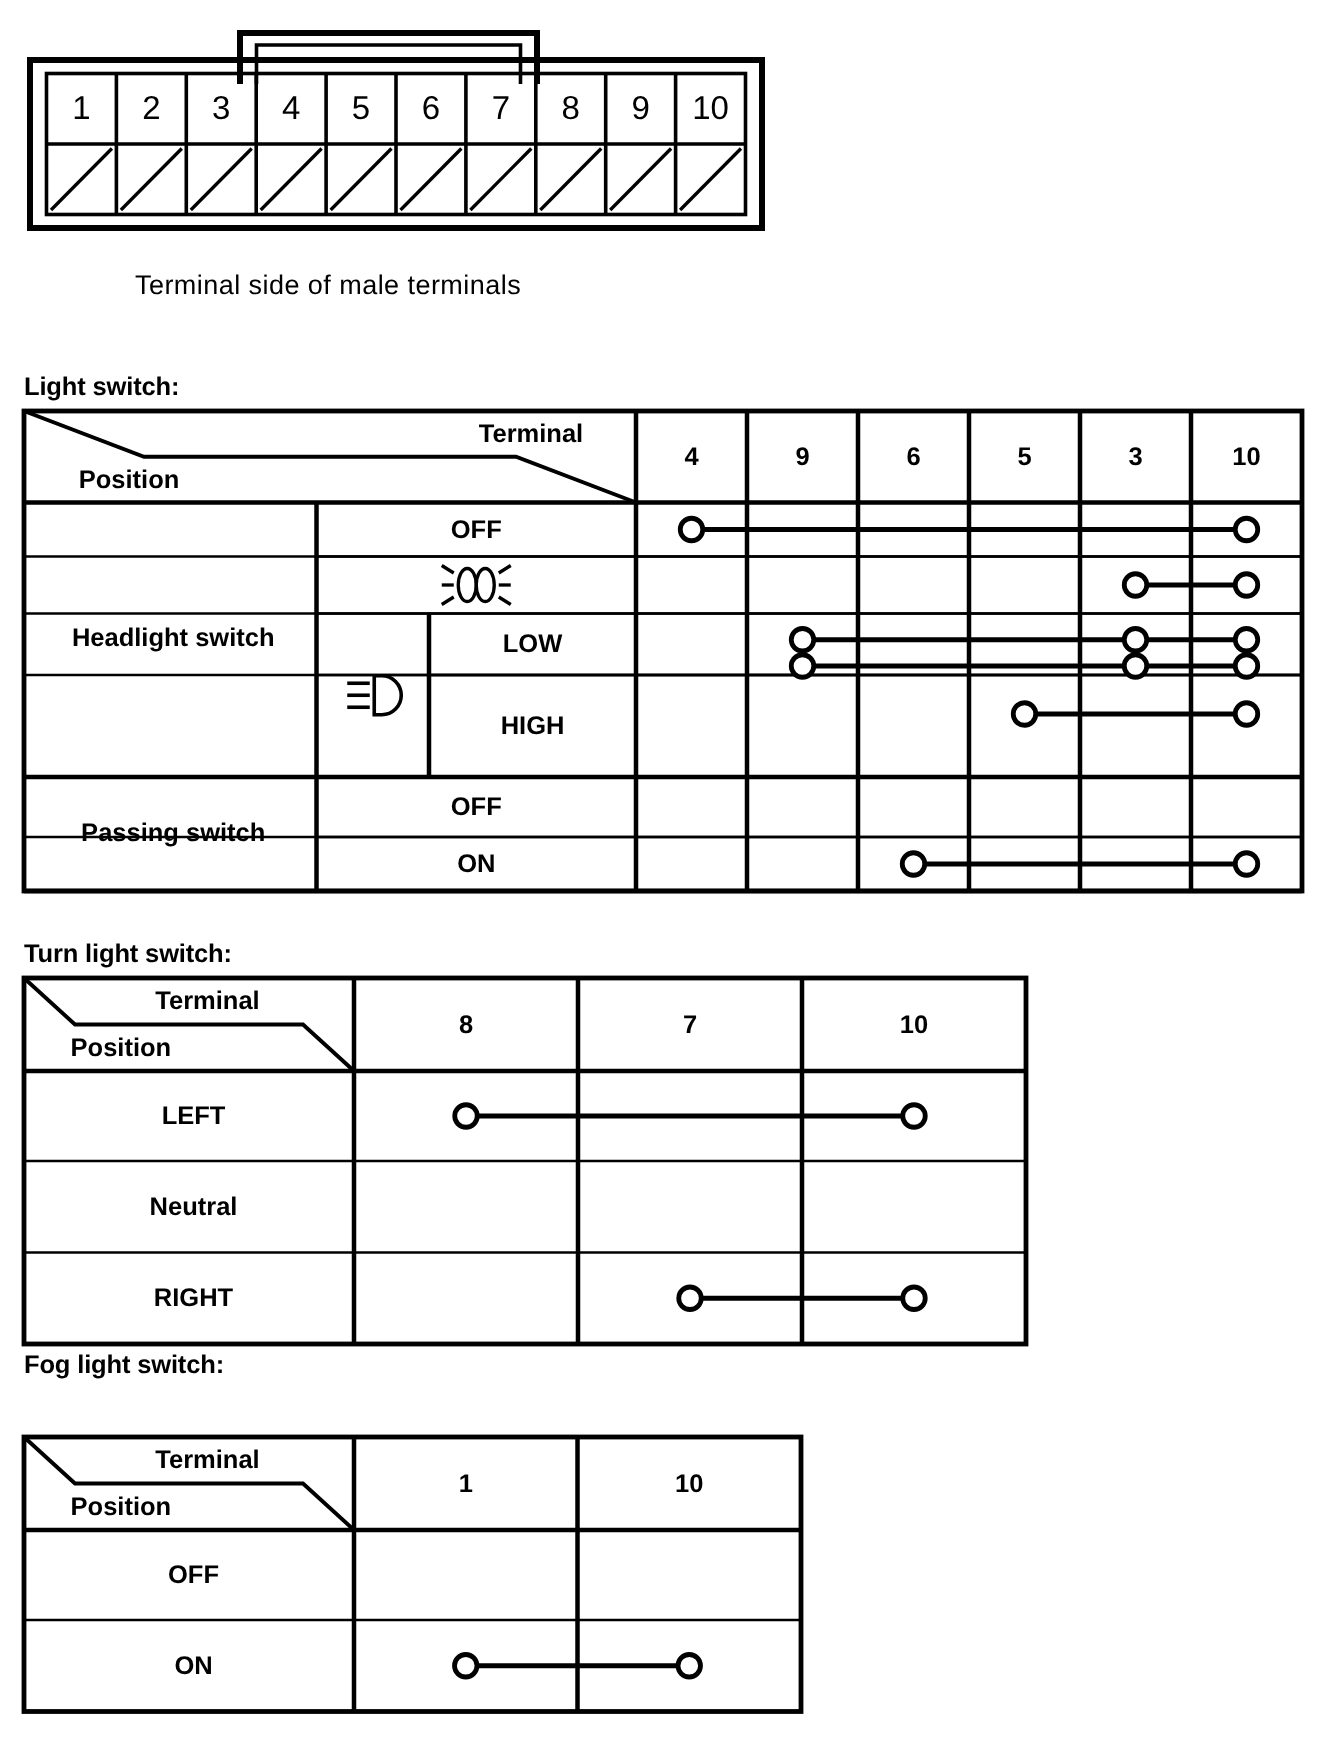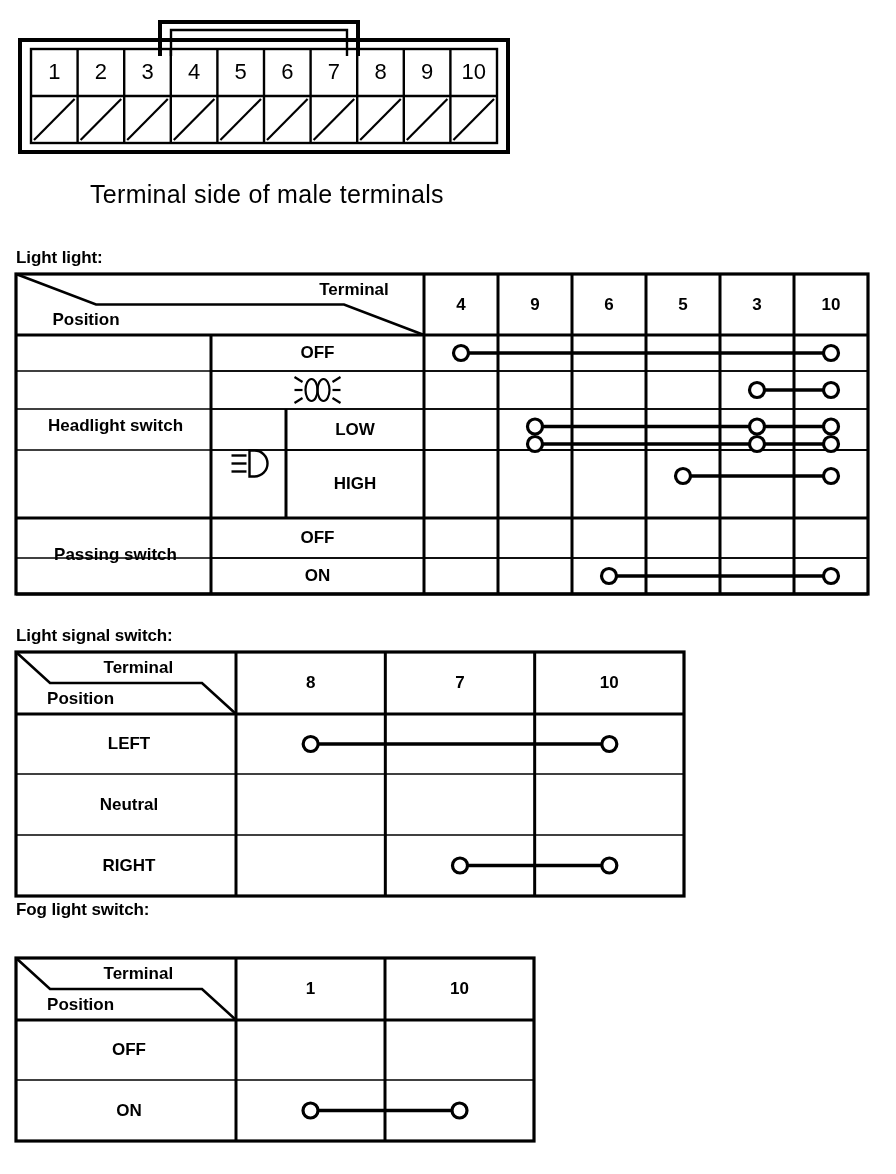--- a/index.html
+++ b/index.html
@@ -22,21 +22,21 @@
     position: absolute;
     left: 14px;
     top: 8px;
     width: 500px;
     height: 150px;
   }
   #connector-caption {
     position: absolute;
     left: 90px;
     top: 180px;
-    font-size: 25px;
+    font-size: 18px;
     font-weight: 400;
     letter-spacing: .3px;
     white-space: nowrap;
   }
 
   
   .section-title {
     position: absolute;
     font-size: 17px;
     font-weight: bold;
@@ -130,21 +130,21 @@
       <text x="413.1" y="65.5" font-family="&quot;Liberation Sans&quot;, sans-serif" font-size="22" fill="#000" text-anchor="middle" dominant-baseline="middle">9</text>
       <line x1="392.8" y1="132" x2="433.40000000000003" y2="91" class="sym-stroke" stroke-width="2.2"></line>
       <line x1="436.40000000000003" y1="41" x2="436.40000000000003" y2="135" class="sym-stroke" stroke-width="2.4"></line>
       <text x="459.70000000000005" y="65.5" font-family="&quot;Liberation Sans&quot;, sans-serif" font-size="22" fill="#000" text-anchor="middle" dominant-baseline="middle">10</text>
       <line x1="439.40000000000003" y1="132" x2="480.00000000000006" y2="91" class="sym-stroke" stroke-width="2.2"></line>
     </g>
 </svg>
 
 <div id="connector-caption">Terminal side of male terminals</div>
 
-<div class="section-title" id="title-light">Light light:</div>
+<div class="section-title" id="title-light">Light switch:</div>
 
 <svg class="sw-table" id="light-table" viewBox="0 0 856 324" width="856" height="324">
     <rect x="2" y="2" width="852" height="320" class="tbl-line tbl-outer"></rect>
     <line x1="410" y1="2" x2="410" y2="322" class="tbl-line tbl-major"></line>
     <line x1="484" y1="2" x2="484" y2="322" class="tbl-line tbl-major"></line>
     <line x1="558" y1="2" x2="558" y2="322" class="tbl-line tbl-major"></line>
     <line x1="632" y1="2" x2="632" y2="322" class="tbl-line tbl-major"></line>
     <line x1="706" y1="2" x2="706" y2="322" class="tbl-line tbl-major"></line>
     <line x1="780" y1="2" x2="780" y2="322" class="tbl-line tbl-major"></line>
     <line x1="197" y1="63" x2="197" y2="322" class="tbl-line tbl-major"></line>
@@ -220,21 +220,21 @@
       <circle cx="669" cy="204" r="7.5" class="node"></circle>
       <circle cx="817" cy="204" r="7.5" class="node"></circle>
     </g>
     <g>
       <line x1="595" y1="304" x2="817" y2="304" class="wire"></line>
       <circle cx="595" cy="304" r="7.5" class="node"></circle>
       <circle cx="817" cy="304" r="7.5" class="node"></circle>
     </g>
   </svg>
 
-<div class="section-title" id="title-turn">Light signal switch:</div>
+<div class="section-title" id="title-turn">Turn light switch:</div>
 
 <svg class="sw-table" id="turn-table" viewBox="0 0 672 248" width="672" height="248">
     <rect x="2" y="2" width="668" height="244" class="tbl-line tbl-outer"></rect>
     <line x1="222" y1="2" x2="222" y2="246" class="tbl-line tbl-major"></line>
     <line x1="371.33333333333337" y1="2" x2="371.33333333333337" y2="246" class="tbl-line tbl-major"></line>
     <line x1="520.6666666666667" y1="2" x2="520.6666666666667" y2="246" class="tbl-line tbl-major"></line>
     <line x1="2" y1="64" x2="670" y2="64" class="tbl-line tbl-major"></line>
     <line x1="2" y1="124" x2="670" y2="124" class="tbl-line tbl-minor"></line>
     <line x1="2" y1="185" x2="670" y2="185" class="tbl-line tbl-minor"></line>
     <line x1="2" y1="246" x2="670" y2="246" class="tbl-line tbl-minor"></line>

